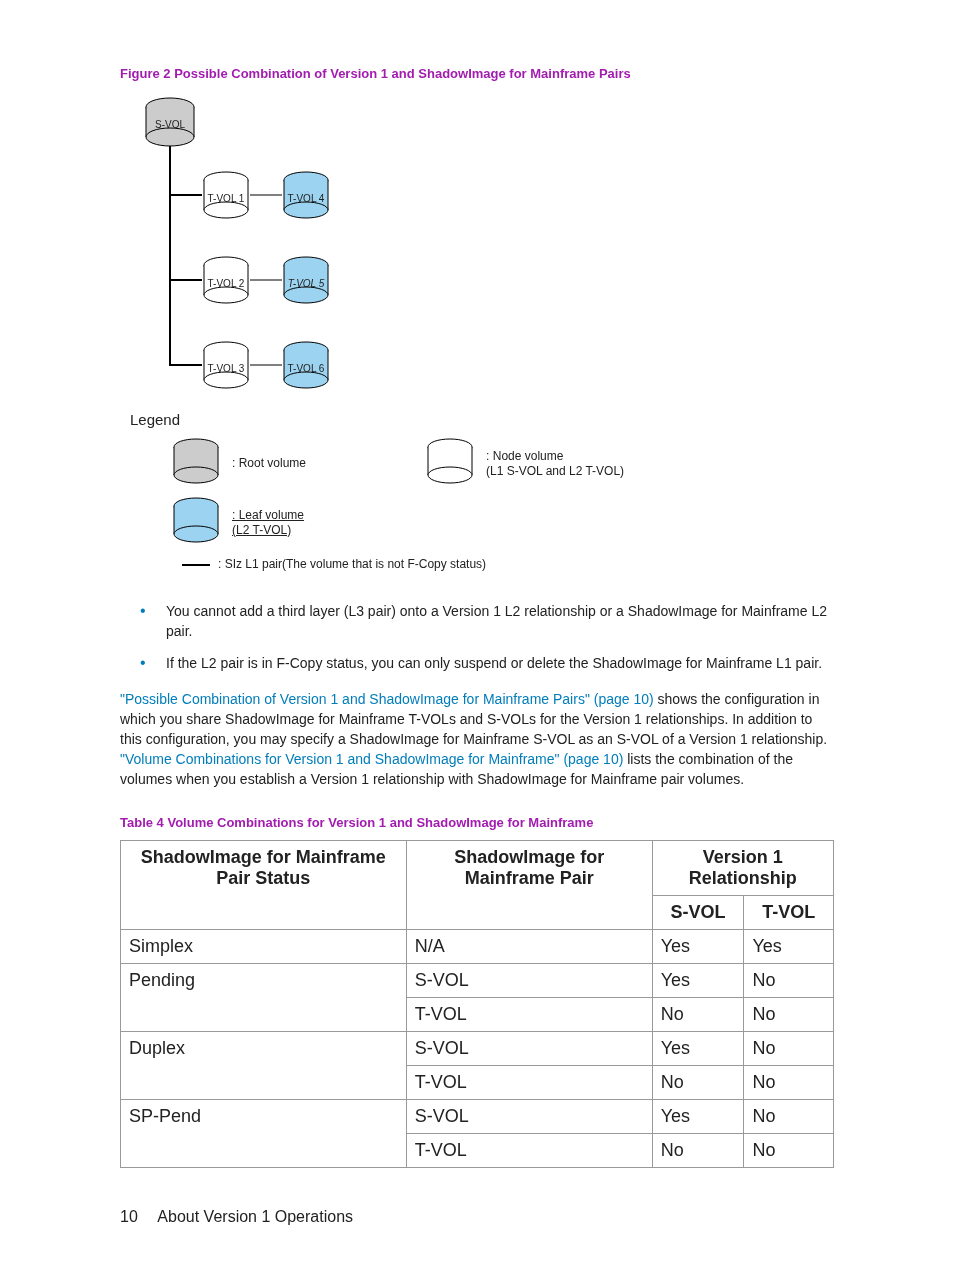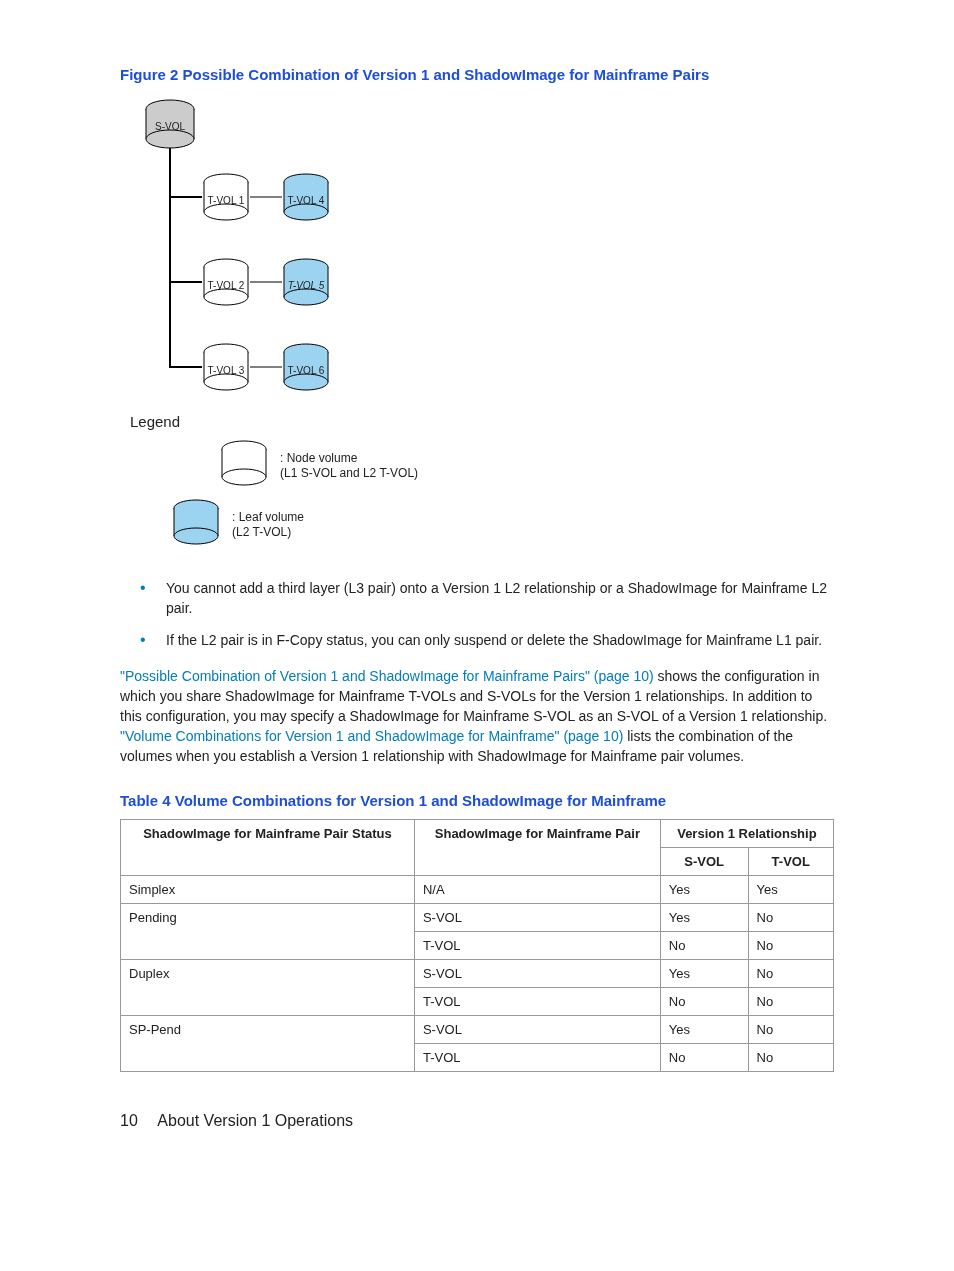--- a/index.html
+++ b/index.html
@@ -6,23 +6,23 @@
     font-family: "Segoe UI", "Helvetica Neue", Arial, sans-serif;
     font-size: 14px;
     color: #222;
     margin: 0;
     padding: 60px 120px 40px 120px;
     width: 954px;
     box-sizing: border-box;
     background: #fff;
   }
   .figure-title, .table-title {
-    color: #1d4ed8;
+    color: #a21caf;
     font-weight: bold;
-    font-size: 15px;
+    font-size: 13px;
     margin: 6px 0 14px 0;
   }
   .table-title { margin-top: 26px; margin-bottom: 10px; }
   .diagram { position: relative; width: 520px; height: 310px; margin-left: 10px; }
   .cyl { position: absolute; }
   .cyl svg { display:block; }
   .cyl-label { font-size: 10px; text-align:center; position:absolute; width:100%; top:22px; line-height:11px; }
   .connector { stroke:#000; stroke-width:2; fill:none; }
   .connector-thin { stroke:#000; stroke-width:1; fill:none; }
   .legend {
@@ -51,21 +51,21 @@
     color: #007dba;
     position: absolute;
     left: -26px;
     font-size: 16px;
   }
   p.bodytext { margin: 0 0 10px 0; line-height: 20px; }
   a.link { color:#007dba; text-decoration:none; }
   table.data {
     border-collapse: collapse;
     width: 100%;
-    font-size: 13px;
+    font-size: 18px;
   }
   table.data th, table.data td {
     border: 1px solid #999;
     padding: 6px 8px;
     text-align: left;
     vertical-align: top;
   }
   table.data th {
     font-weight: bold;
     text-align: center;
@@ -174,50 +174,63 @@
         <ellipse cx="24" cy="39" rx="22" ry="8" fill="#9cd3f0" stroke="#000"></ellipse>
       </svg>
     <div class="cyl-label">T-VOL
 6</div>
   </div>
 </div>
 
 <div class="legend">
   <div class="legend-title">Legend</div>
   <div class="legend-row">
+    <div class="legend-item" style="margin-left:42px;">
+      <span>
+        <svg width="48" height="48">
+            <ellipse cx="24" cy="9" rx="22" ry="8" fill="#ccc" stroke="#000"></ellipse>
+            <rect x="2" y="9" width="44" height="28" fill="#ccc"></rect>
+            <line x1="2" y1="9" x2="2" y2="37" stroke="#000"></line>
+            <line x1="46" y1="9" x2="46" y2="37" stroke="#000"></line>
+            <ellipse cx="24" cy="37" rx="22" ry="8" fill="#ccc" stroke="#000"></ellipse>
+          </svg>
+      </span>
+      <span class="legend-text" style="white-space:pre-line;">: Root volume</span>
+    </div>
     <div class="legend-item" style="margin-left:90px;">
       <span>
         <svg width="48" height="48">
             <ellipse cx="24" cy="9" rx="22" ry="8" fill="#fff" stroke="#000"></ellipse>
             <rect x="2" y="9" width="44" height="28" fill="#fff"></rect>
             <line x1="2" y1="9" x2="2" y2="37" stroke="#000"></line>
             <line x1="46" y1="9" x2="46" y2="37" stroke="#000"></line>
             <ellipse cx="24" cy="37" rx="22" ry="8" fill="#fff" stroke="#000"></ellipse>
           </svg>
       </span>
       <span class="legend-text" style="white-space:pre-line;">: Node volume
 (L1 S-VOL and L2 T-VOL)</span>
     </div>
   </div>
   <div class="legend-row">
-    <div class="legend-item" style="margin-left:42px;">
+    <div class="legend-item" style="margin-left:42px;text-decoration:underline;">
       <span>
         <svg width="48" height="48">
             <ellipse cx="24" cy="9" rx="22" ry="8" fill="#9cd3f0" stroke="#000"></ellipse>
             <rect x="2" y="9" width="44" height="28" fill="#9cd3f0"></rect>
             <line x1="2" y1="9" x2="2" y2="37" stroke="#000"></line>
             <line x1="46" y1="9" x2="46" y2="37" stroke="#000"></line>
             <ellipse cx="24" cy="37" rx="22" ry="8" fill="#9cd3f0" stroke="#000"></ellipse>
           </svg>
       </span>
       <span class="legend-text" style="white-space:pre-line;">: Leaf volume
 (L2 T-VOL)</span>
     </div>
   </div>
   <div class="legend-lines">
+    <div><span class="legend-line-sample"></span><span>: SIz L1 pair(The volume that is not F-Copy status)</span></div>
   </div>
 </div>
 
 <ul class="bullets">
   <li>You cannot add a third layer (L3 pair) onto a Version 1 L2 relationship or a ShadowImage for Mainframe L2 pair.</li>
   <li>If the L2 pair is in F-Copy status, you can only suspend or delete the ShadowImage for Mainframe L1 pair.</li>
 </ul>
 
 <p class="bodytext">
   <a class="link">"Possible Combination of Version 1 and ShadowImage for Mainframe Pairs" (page 10)</a><span> shows the configuration in which you share ShadowImage for Mainframe T-VOLs and S-VOLs for the Version 1 relationships. In addition to this configuration, you may specify a ShadowImage for Mainframe S-VOL as an S-VOL of a Version 1 relationship. </span><a class="link">"Volume Combinations for Version 1 and ShadowImage for Mainframe" (page 10)</a><span> lists the combination of the volumes when you establish a Version 1 relationship with ShadowImage for Mainframe pair volumes.</span>

